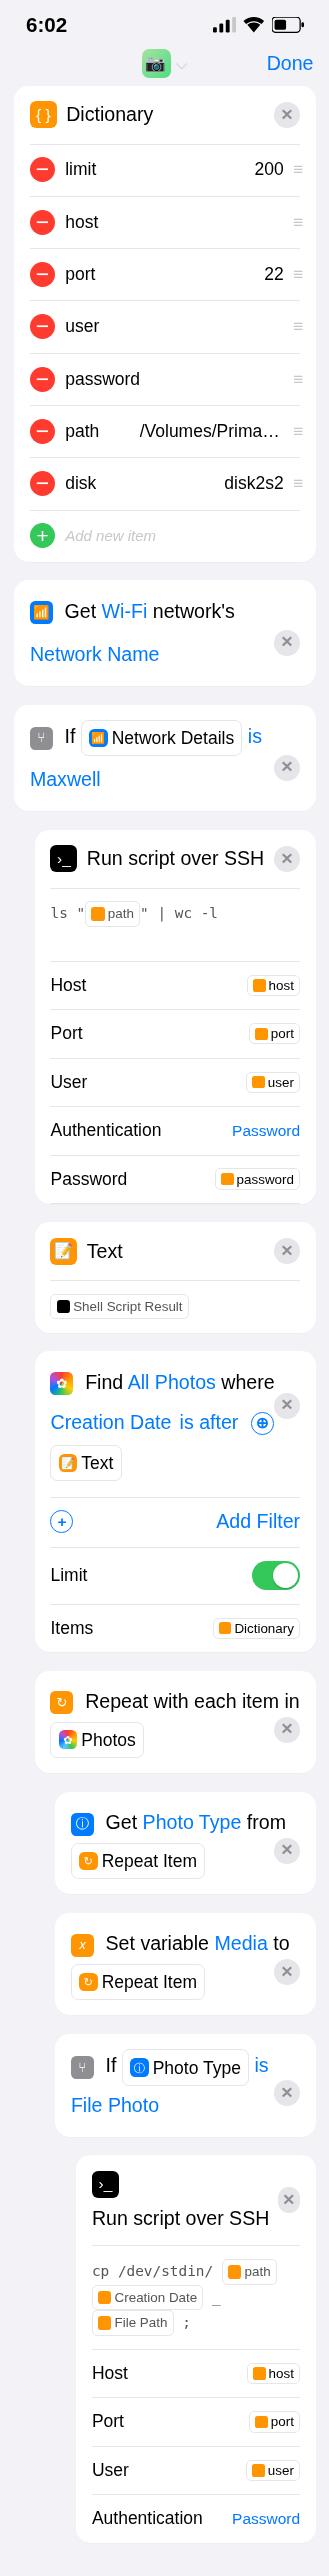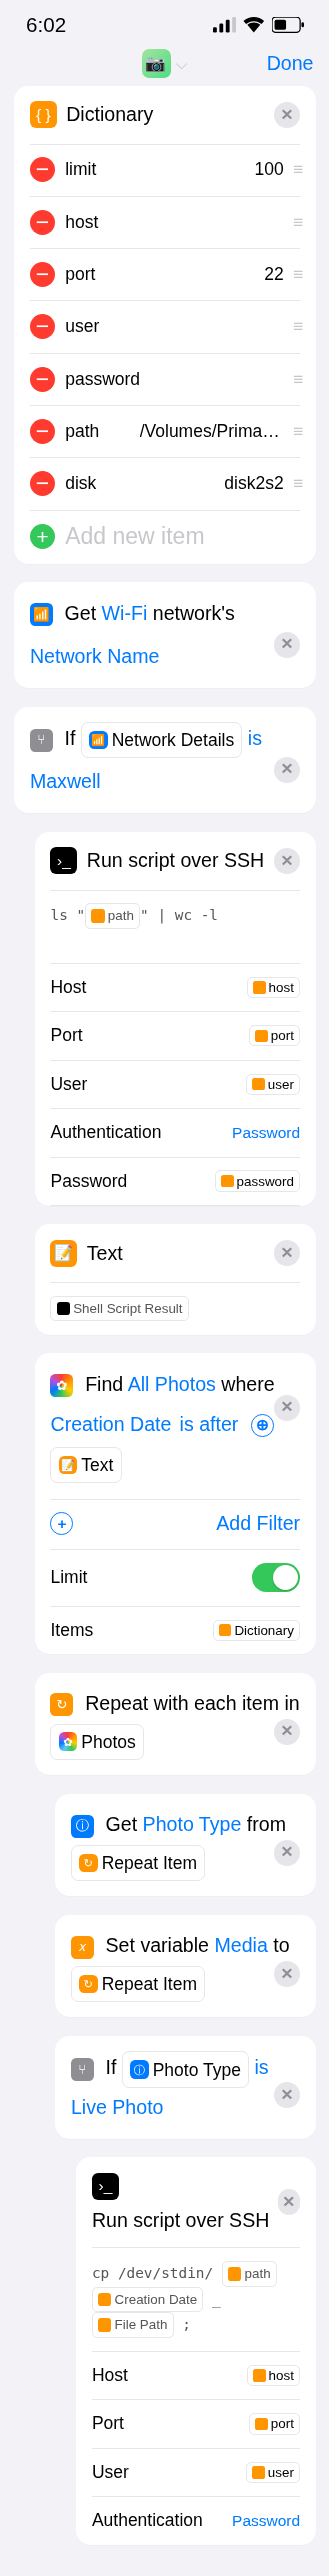--- a/index.html
+++ b/index.html
@@ -1,17 +1,17 @@
 <!DOCTYPE html>
 <html style="font-size:8.2px"><head>
 <meta charset="utf-8">
 <style>
 * { margin: 0; padding: 0; box-sizing: border-box; -webkit-font-smoothing: antialiased; }
 body { font-family: -apple-system, BlinkMacSystemFont, "Helvetica Neue", sans-serif; background: #f2f2f7; width: 330px; font-size: 19.6px; color: #000; }
-.status-bar { display: flex; justify-content: space-between; align-items: center; padding: 13px 26px 5.2px 26px; font-size: 20.6px; font-weight: 400; }
+.status-bar { display: flex; justify-content: space-between; align-items: center; padding: 13px 26px 5.2px 26px; font-size: 20.6px; font-weight: 700; }
 .status-right { display: flex; align-items: center; gap: 7.2px; }
 .header { display: flex; justify-content: space-between; align-items: center; padding: 7.2px 16.5px; }
 .header-center { display: flex; align-items: center; gap: 5.2px; font-size: 19.6px; font-weight: 500; }
 .hdr-icon { width: 29px; height: 29px; border-radius: 7.2px; background: linear-gradient(135deg,#a6e3a1,#4ade80); display: flex; align-items: center; justify-content: center; font-size: 16.5px; }
 .chev { color: #c7c7cc; font-size: 15.5px; }
 .done { color: #007aff; font-size: 19.6px; font-weight: 500; }
 .content { padding: 0 14.4px 26px 14.4px; display: flex; flex-direction: column; gap: 18.5px; }
 .card { background: #fff; border-radius: 14.4px; overflow: hidden; box-shadow: 0 0.5px 0.5px rgba(0,0,0,0.04); }
 .card-head { display: flex; justify-content: space-between; align-items: center; padding: 15.5px 15.5px; }
 .card-head-l { display: flex; align-items: center; gap: 9.3px; flex-wrap: wrap; }
@@ -26,21 +26,21 @@
 .card-title { font-size: 19.6px; font-weight: 500; }
 .sep { height: 0.5px; background: #e5e5ea; margin: 0 15.5px; }
 .close-x { width: 26px; height: 26px; border-radius: 13px; background: #e5e5ea; display: flex; align-items: center; justify-content: center; color: #8e8e93; font-size: 15.5px; font-weight: 700; }
 .row { display: flex; justify-content: space-between; align-items: center; padding: 13.4px 15.5px; }
 .row-l { display: flex; align-items: center; gap: 10.3px; flex: 1; min-width: 0; }
 .row-val { font-size: 17.5px; color: #000; text-align: right; overflow: hidden; text-overflow: ellipsis; white-space: nowrap; max-width: 144px; }
 .row-label { font-size: 17.5px; }
 .minus { width: 25px; height: 25px; border-radius: 12.4px; background: #ff3b30; display: flex; align-items: center; justify-content: center; color: #fff; font-size: 23px; line-height: 1; }
 .plus { width: 25px; height: 25px; border-radius: 12.4px; background: #34c759; display: flex; align-items: center; justify-content: center; color: #fff; font-size: 20.6px; line-height: 1; }
 .grip { color: #c7c7cc; font-size: 17.5px; letter-spacing: -3.1px; margin-left: 9.3px; }
-.add-new { color: #c7c7cc; font-size: 23px; }
+.add-new { color: #c7c7cc; font-size: 15px; font-style: italic; }
 .text-flow { padding: 15.5px 15.5px; font-size: 19.6px; line-height: 1.6; }
 .tok { color: #007aff; }
 .pill { display: inline-flex; align-items: center; gap: 4.1px; background: #fff; border: 0.5px solid #e5e5ea; border-radius: 7.2px; padding: 3.1px 7.2px; font-size: 17.5px; vertical-align: middle; }
 .pill .icon.sm { width: 18.5px; height: 18.5px; font-size: 11.3px; }
 .code { padding: 13.4px 15.5px; font-family: Menlo, monospace; font-size: 14.4px; color: #555; line-height: 1.6; word-break: break-all; }
 .code .cpill { display: inline-flex; align-items: center; gap: 3.1px; background: #fff; border: 0.5px solid #e5e5ea; border-radius: 5.2px; padding: 1px 5.2px; font-family: -apple-system,sans-serif; font-size: 13.4px; vertical-align: middle; }
 .code .cpill .sq { width: 13.4px; height: 13.4px; border-radius: 3.1px; background: #ff9500; }
 .field-row { display: flex; justify-content: space-between; align-items: center; padding: 13.4px 15.5px; }
 .field-label { font-size: 17.5px; }
 .field-val { font-size: 15.5px; color: #007aff; text-align: right; }
@@ -93,21 +93,21 @@
       <span class="card-title">Dictionary</span>
     </div>
     <span class="close-x">✕</span>
   </div>
   <div class="sep"></div>
   <div class="row">
         <div class="row-l">
           <span class="minus">−</span>
           <span class="row-label">limit</span>
         </div>
-        <span class="row-val">100</span>
+        <span class="row-val">200</span>
         <span class="grip">≡</span>
       </div>
       <div class="sep"></div>
   <div class="row">
         <div class="row-l">
           <span class="minus">−</span>
           <span class="row-label">host</span>
         </div>
         <span class="row-val"></span>
         <span class="grip">≡</span>
@@ -342,21 +342,21 @@
 
 <div class="card indent2">
   <div class="text-flow">
     <span class="icon sm ic-gray" style="vertical-align:middle;margin-right:6.2px">⑂</span>
     <span>If</span>
     <span class="pill">
           <span class="icon sm ic-blue">ⓘ</span>
           <span>Photo Type</span>
         </span>
     <span class="tok">is</span>
-    <span class="tok" style="display:block;margin-top:4.1px">Live Photo</span>
+    <span class="tok" style="display:block;margin-top:4.1px">File Photo</span>
     <span class="close-x" style="float:right;margin-top:-41px">✕</span>
   </div>
 </div>
 
 <div class="card indent2" style="margin-left:62px">
   <div class="card-head">
         <div class="card-head-l">
           <span class="icon ic-black">›_</span>
           <span class="card-title">Run script over SSH</span>
         </div>

